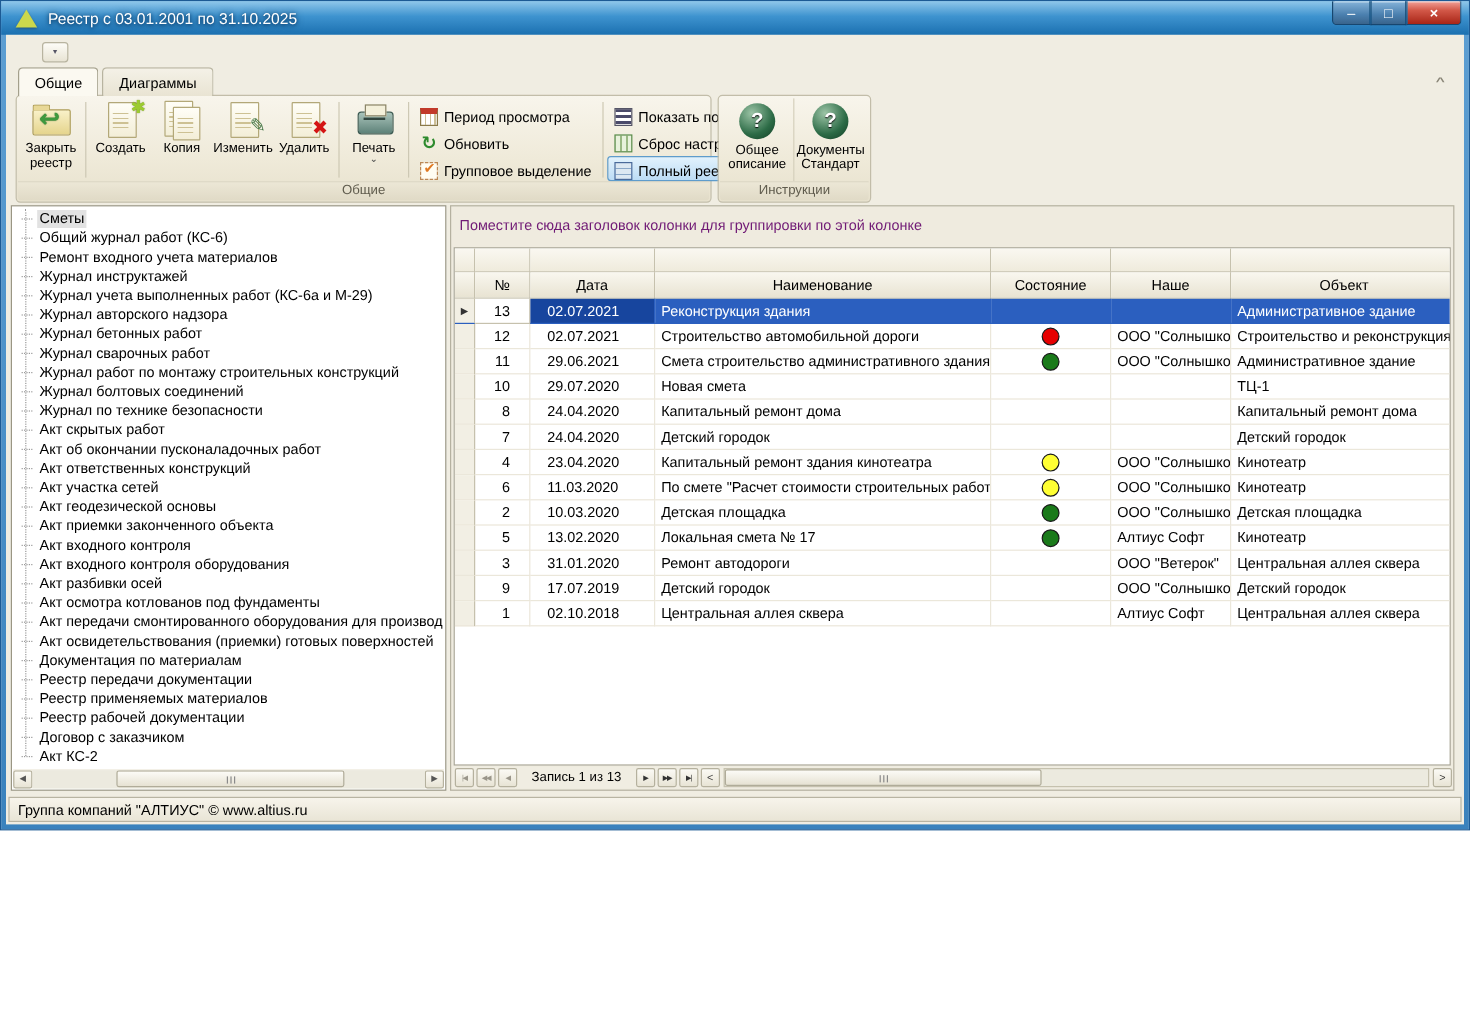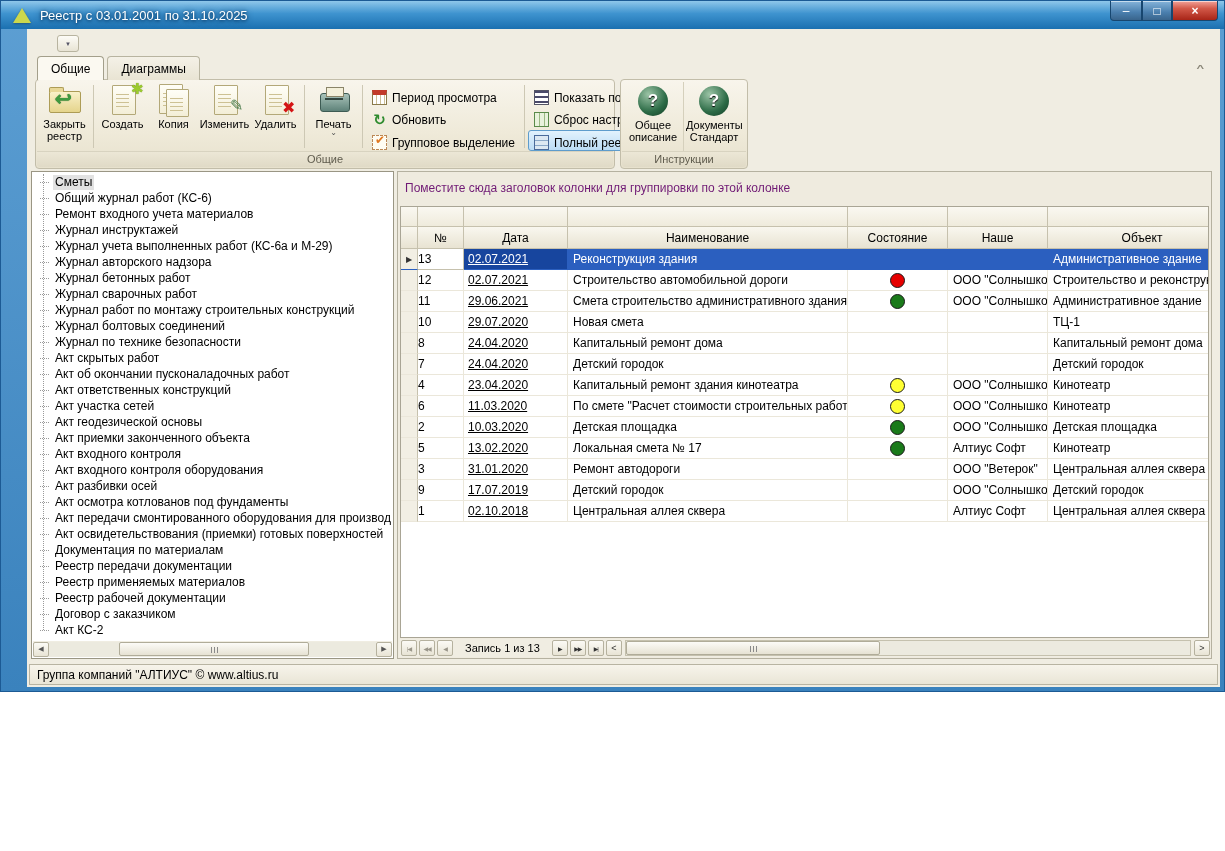--- a/index.html
+++ b/index.html
@@ -12,21 +12,21 @@
             background:linear-gradient(#8fc7ea,#3e93cf 45%,#1b70b0);display:flex;align-items:center;}
   .app-tri{width:0;height:0;border-left:9px solid transparent;border-right:9px solid transparent;
            border-bottom:15px solid #ccd84c;margin-left:12px;filter:drop-shadow(0 1px 1px #23567d);}
   .title{color:#fff;margin-left:9px;font-size:13px;text-shadow:0 1px 3px #0a3a66,0 0 6px #0a3a66;}
   .win-controls{position:absolute;top:0;right:6px;display:flex;}
   .wc{height:19px;display:flex;align-items:center;justify-content:center;color:#fff;font-size:12px;
       border:1px solid #17466f;border-top:none;box-shadow:inset 0 1px 0 rgba(255,255,255,.55);}
   .wc-min{width:30px;border-radius:0 0 0 4px;background:linear-gradient(#86b4da,#4a7fae 60%,#39648c);}
   .wc-max{width:28px;background:linear-gradient(#86b4da,#4a7fae 60%,#39648c);}
   .wc-close{width:44px;border-radius:0 0 4px 0;background:linear-gradient(#f2a39a,#d25848 40%,#a82517);font-weight:bold;}
-  .win-body{position:absolute;left:4px;right:4px;top:28px;bottom:4px;background:#F0EDE2;overflow:hidden;margin-left:22px;}
+  .win-body{position:absolute;left:4px;right:4px;top:28px;bottom:4px;background:#F0EDE2;overflow:hidden;}
   
   .qat-btn{position:absolute;left:30px;top:6px;width:20px;height:15px;border:1px solid #b8b4a0;border-radius:3px;
            background:linear-gradient(#fdfcf7,#e8e4d4);display:flex;align-items:center;justify-content:center;
            font-size:6px;color:#556;}
   .tabs{position:absolute;left:10px;top:27px;display:flex;gap:3px;z-index:2;}
   .tab{height:23px;padding:0 13px;display:flex;align-items:center;font-size:12px;
        border:1px solid #b8b4a0;border-bottom:none;border-radius:4px 4px 0 0;
        background:linear-gradient(#f4f1e7,#e9e4d3);}
   .tab.active{background:#fbf9f1;border-color:#a39f8b;}
   .collapse-btn{position:absolute;right:16px;top:31px;color:#8a8678;font-weight:bold;font-size:13px;
@@ -114,22 +114,22 @@
   .grid-box{position:absolute;left:2px;right:2px;top:34px;bottom:20px;background:#fff;
             border:1px solid #a9a595;overflow:hidden;}
   .grow{display:flex;}
   .cell{box-sizing:border-box;overflow:hidden;white-space:nowrap;flex:0 0 auto;}
   .c0{width:17px;}.c1{width:46px;}.c2{width:104px;}.c3{width:280px;}.c4{width:100px;}.c5{width:100px;}.c6{width:189px;}
   .band .cell{height:20px;background:linear-gradient(#faf8f1,#efebdc);border-right:1px solid #c6c1ad;border-bottom:1px solid #c6c1ad;}
   .hdr .cell{height:22px;line-height:22px;background:linear-gradient(#f9f7ef,#e8e3d2);text-align:center;
              border-right:1px solid #c6c1ad;border-bottom:1px solid #c6c1ad;font-size:12px;}
   .drow .cell{height:21px;line-height:20px;font-size:12px;border-right:1px solid #ebe7da;border-bottom:1px solid #ebe7da;}
   .drow .ind{background:#f2efe4;border-right:1px solid #c6c1ad;text-align:center;font-size:8px;color:#333;line-height:21px;}
-  .cell.num{text-align:left;padding-right:4px;}
-  .cell.date{padding-left:4px;text-decoration:underline;}
+  .cell.num{text-align:right;padding-right:16px;}
+  .cell.date{padding-left:14px;}
   .cell.name,.cell.ours,.cell.obj{padding-left:5px;}
   .cell.state{display:flex;align-items:center;justify-content:center;}
   .dot{width:15px;height:15px;border-radius:50%;border:1px solid #1a1a1a;box-sizing:border-box;}
   .drow.selected .cell{background:#2b5fbf;color:#fff;border-color:#2b5fbf;}
   .drow.selected .ind{background:#f2efe4;color:#333;border-right:1px solid #c6c1ad;}
   .drow.selected .cell.num{background:#fff;color:#000;border-color:#c6c1ad;}
   .drow.selected .cell.date{background:#17459e;}
   
   .navbar{position:absolute;left:1px;right:1px;bottom:1px;height:18px;display:flex;align-items:center;gap:2px;
           background:#f0ede2;padding-left:2px;}

